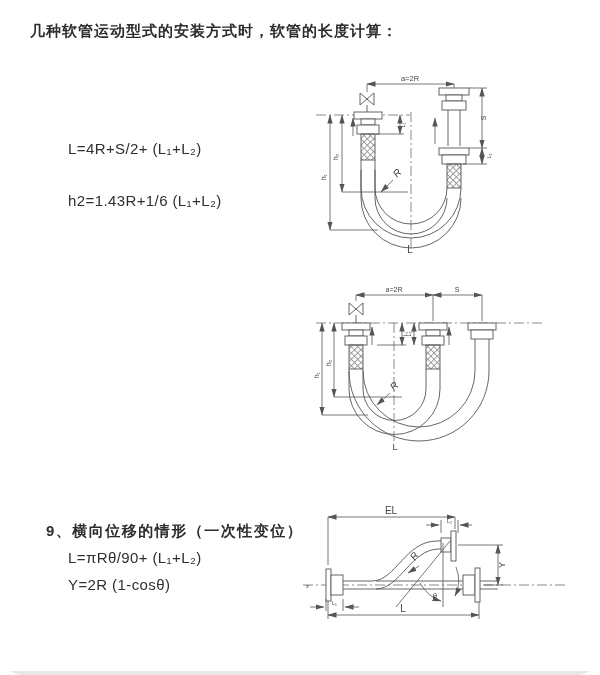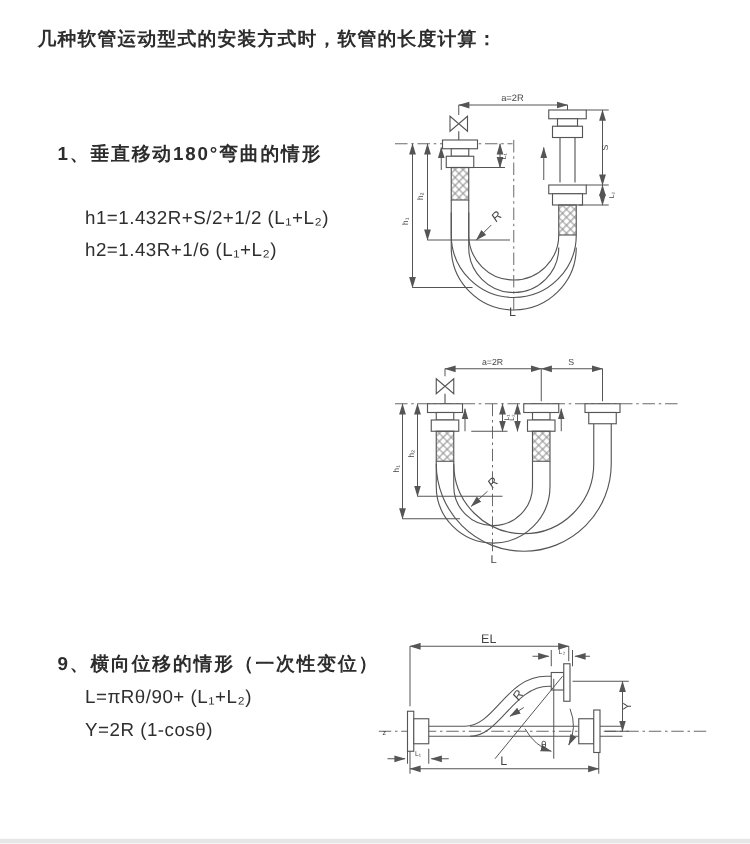--- a/index.html
+++ b/index.html
@@ -1,38 +1,37 @@
 <!DOCTYPE html>
 <html><head>
 <meta charset="utf-8">
 <style>
   html,body{margin:0;padding:0;background:#fff;}
   .page{position:relative;width:600px;height:675px;background:#ffffff;overflow:hidden;
-        font-family:"Liberation Sans",sans-serif;color:#2d2d2d;}
+        font-family:"Liberation Sans",sans-serif;color:#2d2d2d;border-radius:23px;}
   .title{position:absolute;left:30px;top:22px;font-size:15px;font-weight:bold;letter-spacing:1px;white-space:nowrap;}
   .sec-h{position:absolute;left:46px;font-size:15px;font-weight:bold;letter-spacing:1.5px;white-space:nowrap;}
   .formula{position:absolute;left:68px;font-size:15px;letter-spacing:0.4px;white-space:nowrap;color:#2f2f2f;}
   svg.diag{position:absolute;overflow:visible;}
   svg text{font-family:"Liberation Sans",sans-serif;fill:#454545;}
   .ln{stroke:#555;stroke-width:0.9;fill:none;}
   .dim{stroke:#555;stroke-width:0.8;fill:none;}
   .cl{stroke:#6a6a6a;stroke-width:0.8;fill:none;stroke-dasharray:10 3 2 3;}
   .part{fill:#ffffff;stroke:#555;stroke-width:0.9;}
   .braid{fill:url(#braid);stroke:#555;stroke-width:0.9;}
   .edge{position:absolute;left:0;bottom:0;width:600px;height:4px;background:#e7e7e7;}
 </style>
 </head>
 <body>
 
 <div class="page">
 
   <div class="title">几种软管运动型式的安装方式时，软管的长度计算：</div>
 
-  <div class="sec-h" style="top:114px">1、垂直移动180°弯曲的情形</div>
-  <div class="formula" style="top:166px">h1=1.432R+S/2+1/2 (L₁+L₂)</div>
+  <div class="formula" style="top:140px">L=4R+S/2+ (L₁+L₂)</div>
   <div class="formula" style="top:192px">h2=1.43R+1/6 (L₁+L₂)</div>
 
 
   <div class="sec-h" style="top:522px">9、横向位移的情形（一次性变位）</div>
   <div class="formula" style="top:549px">L=πRθ/90+ (L₁+L₂)</div>
   <div class="formula" style="top:576px">Y=2R (1-cosθ)</div>
 
   <svg class="diag" style="left:310px;top:72px" width="290" height="185" viewBox="0 0 290 185">
     <defs>
       <marker id="mE" markerWidth="10" markerHeight="8" refX="8.5" refY="3" orient="auto" markerUnits="userSpaceOnUse">

